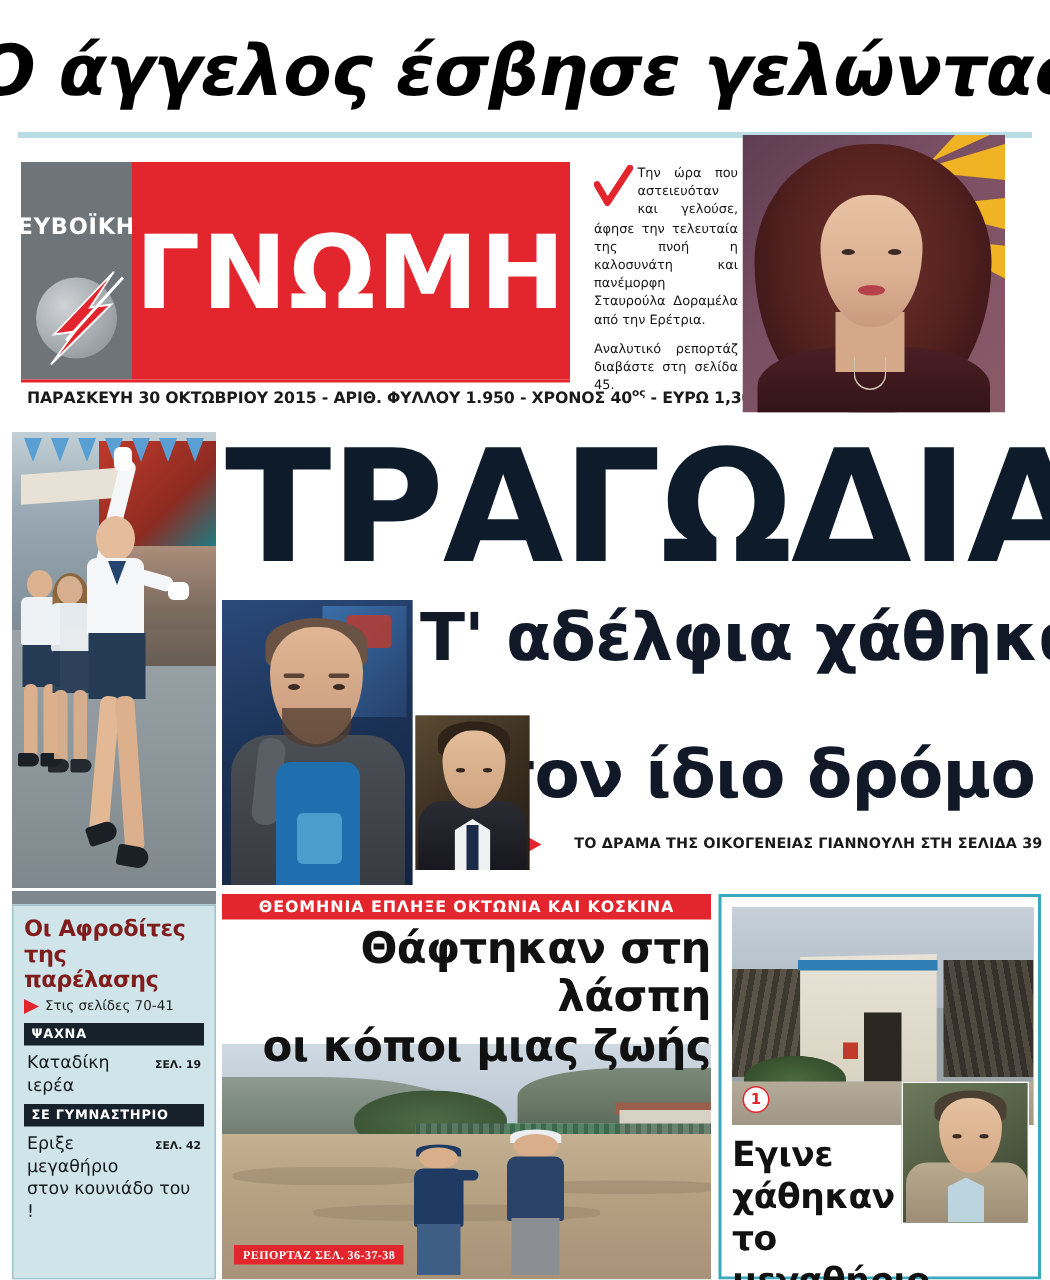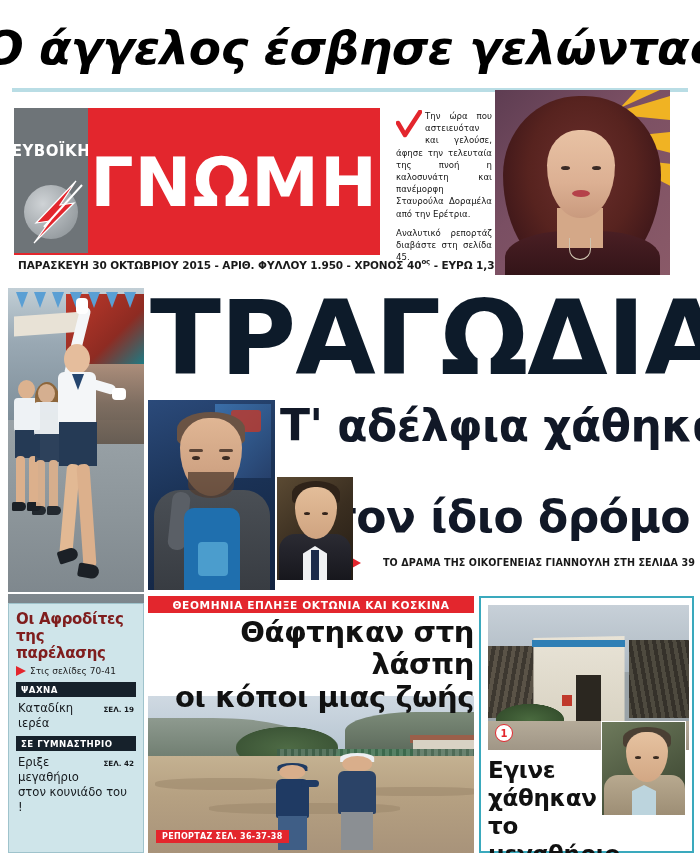--- a/index.html
+++ b/index.html
@@ -394,20 +394,21 @@
     font-weight: bold;
     line-height: 1.12;
     letter-spacing: -0.4px;
     color: #111;
     z-index: 3;
   }
   .cs-photo {
     position: absolute; left: 0; top: 100px; width: 340px; height: 157px;
     overflow: hidden;
     background: #22c55e;
+    font-family: Liberation Serif, serif;
   }
   .cs-sky { position: absolute; left:0; top:0; width:100%; height: 34%; background: linear-gradient(180deg,#cfd9e2 0%, #b8c6d2 100%); }
   .cs-hill { position: absolute; left: 0; top: 14%; width: 48%; height: 26%; background: linear-gradient(180deg,#8e9a8f,#6f7d70); border-radius: 0 60% 0 0; }
   .cs-hill2 { position: absolute; right: 0; top: 10%; width: 42%; height: 24%; background: linear-gradient(180deg,#7b8a78,#5f6d5e); border-radius: 50% 0 0 0; }
   .cs-trees { position: absolute; left: 26%; top: 20%; width: 30%; height: 22%; background: radial-gradient(ellipse at 50% 60%, #4e6b45 0%, #3d5637 70%, transparent 72%); }
   .cs-fence { position: absolute; left: 38%; top: 34%; width: 62%; height: 9%; background: repeating-linear-gradient(90deg, #3f5f4a 0 3px, #5d7a66 3px 7px); opacity: .9; }
   .cs-house { position: absolute; right: 4%; top: 28%; width: 18%; height: 16%; background: #d8d2c4; }
   .cs-house-roof { position: absolute; right: 3%; top: 25%; width: 20%; height: 5%; background: #9a5f4a; }
   .cs-mud { position: absolute; left: 0; bottom: 0; width: 100%; height: 62%; background: linear-gradient(180deg,#c4b191 0%, #b6a182 40%, #a8937a 100%); }
   .cs-mud-streak { position: absolute; background: #9c886c; opacity: .6; border-radius: 40%; }

